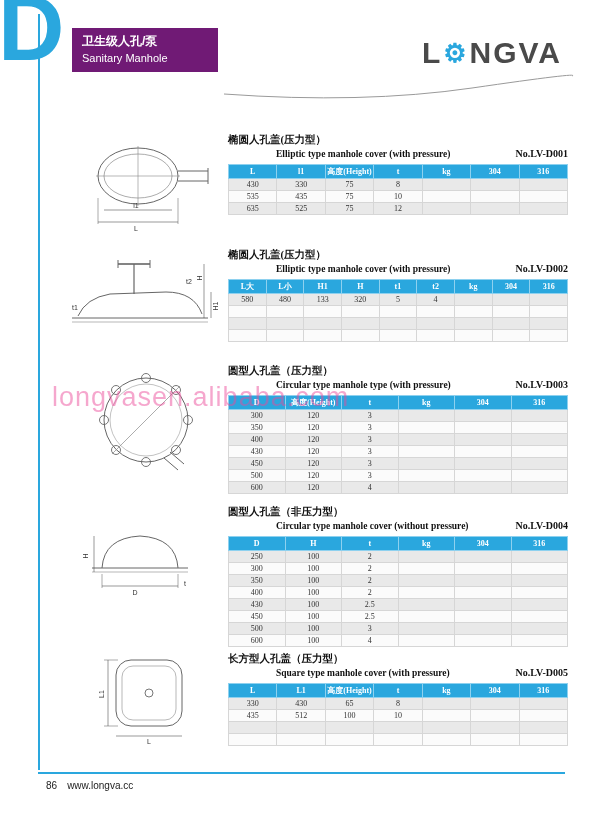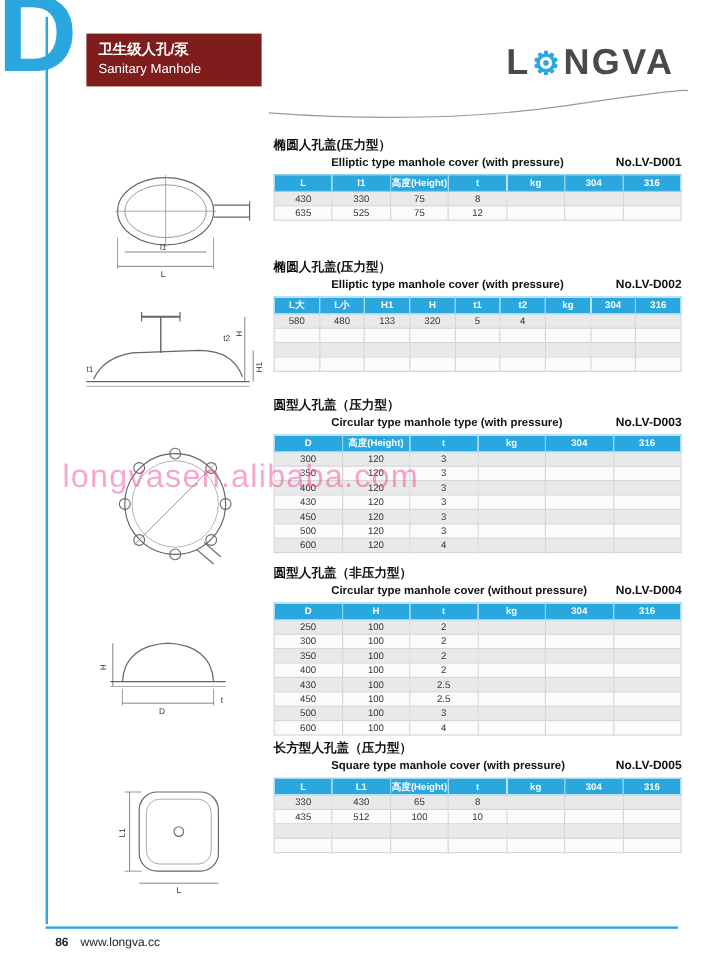--- a/index.html
+++ b/index.html
@@ -12,41 +12,41 @@
   .leftbar { position:absolute; left:38px; top:14px; width:2px; height:756px; background:#2aa7de; }
 
   
   .logo-d {
     position:absolute; left:-2px; top:-18px; font-size:92px; font-weight:bold;
     color:#2aa7de; line-height:1; font-family:"Liberation Sans",sans-serif;
   }
   
   .banner {
     position:absolute; left:72px; top:28px; width:146px; height:44px;
-    background:#7f1d1d; color:#fff; padding:5px 10px;
+    background:#701a75; color:#fff; padding:5px 10px;
   }
   .banner-cn { font-size:12px; font-weight:bold; line-height:17px; }
   .banner-en { font-size:11px; line-height:16px; }
 
   
   .brand {
     position:absolute; right:38px; top:36px; display:flex; align-items:center;
     font-weight:bold; color:#4a4a4a; font-size:30px; letter-spacing:2px;
   }
   .brand .gear { color:#2aa7de; font-size:26px; margin:0 1px; line-height:1; }
   .swoosh { position:absolute; left:222px; top:74px; }
 
   
   .watermark {
     position:absolute; left:52px; top:382px; font-size:27px; color:#ec4899;
     opacity:0.48; letter-spacing:1px; z-index:30; pointer-events:none; white-space:nowrap;
   }
 
   
-  .sections { position:absolute; left:228px; top:116px; width:340px; }
+  .sections { position:absolute; left:228px; top:134px; width:340px;font-family:Liberation Serif, serif; }
   .section { margin-bottom:34px; }
   .section:nth-child(2) { margin-bottom:23px; }
   .section:nth-child(3) { margin-bottom:12px; }
   .section:nth-child(4) { margin-bottom:6px; }
   .title-cn { font-size:10.5px; font-weight:bold; color:#111; line-height:11px; }
   .title-row { display:flex; justify-content:space-between; align-items:baseline; margin-top:2px; line-height:13px; }
   .title-en { font-size:9.5px; font-weight:bold; color:#111;padding-left:48px; }
   .part-no  { font-size:10px; font-weight:bold; color:#111; }
 
   table.spec { width:100%; border-collapse:collapse; table-layout:fixed; margin-top:3px; }
@@ -67,21 +67,21 @@
   .d2 { left:68px;  top:250px; }
   .d3 { left:90px;  top:366px; }
   .d4 { left:80px;  top:510px; }
   .d5 { left:98px;  top:650px; }
   .drawing svg { display:block; }
   .drawing text { font-family:"Liberation Sans",sans-serif; font-size:7px; fill:#333; }
 
   
   .footline { position:absolute; left:38px; top:772px; width:527px; height:2px; background:#2aa7de; }
   .footer { position:absolute; left:46px; top:780px; font-size:10px; color:#222; display:flex; gap:10px; }
-  .footer .pageno { font-weight:bold; }
+  .footer .pageno { font-weight:normal; }
 </style>
 </head>
 <body>
 
 <div class="page">
 
   <div class="leftbar"></div>
 
   <div class="logo-d">D</div>
 
@@ -212,20 +212,29 @@
             <tr>
               <td>430</td>
               <td>330</td>
               <td>75</td>
               <td>8</td>
               <td></td>
               <td></td>
               <td></td>
             </tr>
             <tr>
+              <td>535</td>
+              <td>435</td>
+              <td>75</td>
+              <td>10</td>
+              <td></td>
+              <td></td>
+              <td></td>
+            </tr>
+            <tr>
               <td>635</td>
               <td>525</td>
               <td>75</td>
               <td>12</td>
               <td></td>
               <td></td>
               <td></td>
             </tr>
           </tbody>
     </table>

